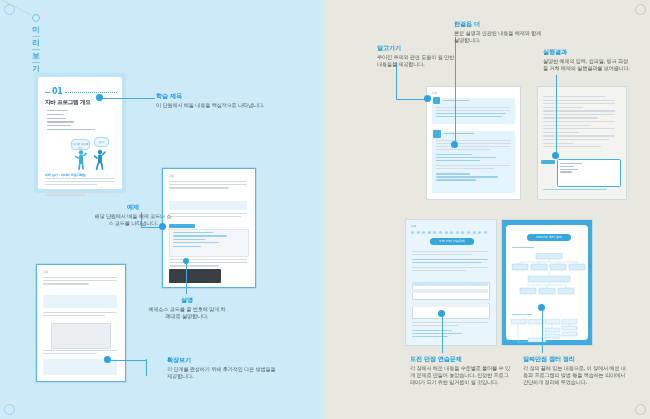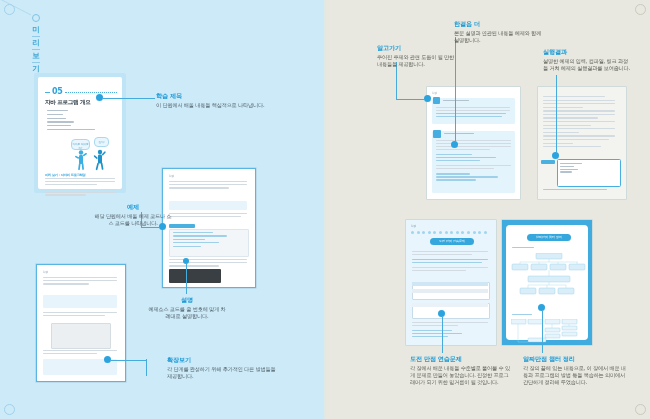--- a/index.html
+++ b/index.html
@@ -85,21 +85,21 @@
       <span class="ch">보</span>
       <span class="bar"></span>
       <span class="ch">기</span>
     </div>
 
     <div class="thumb-frame" style="left:34px;top:73px;width:92px;height:120px;border-radius:2px;">
       <div class="thumb-inner">
 
         <div style="position:absolute;left:7px;top:11px;display:flex;align-items:center;gap:2px;">
           <span style="display:inline-block;width:5px;height:1px;background:#49b0e0;"></span>
-          <span style="font-size:8px;font-weight:bold;color:#2ba3de;line-height:8px;letter-spacing:-0.3px;">05</span>
+          <span style="font-size:8px;font-weight:bold;color:#2ba3de;line-height:8px;letter-spacing:-0.3px;">01</span>
           <span style="display:inline-block;width:52px;height:0;border-top:1px dotted #49b0e0;"></span>
         </div>
         <div style="position:absolute;left:7px;top:22px;font-size:5.6px;color:#2e3c46;font-weight:bold;letter-spacing:-0.3px;">자바 프로그램 개요</div>
 
         <div style="position:absolute;left:9px;top:33px;">
           <div class="ln dk" style="position:relative;width:21px;margin-bottom:2.6px;"></div>
           <div class="ln dk" style="position:relative;width:16px;margin-bottom:2.6px;"></div>
           <div class="ln dk" style="position:relative;width:19px;margin-bottom:2.6px;"></div>
           <div class="ln dk" style="position:relative;width:27px;margin-bottom:2.6px;"></div>
           <div class="ln dk" style="position:relative;width:24px;margin-bottom:2.6px;"></div>

